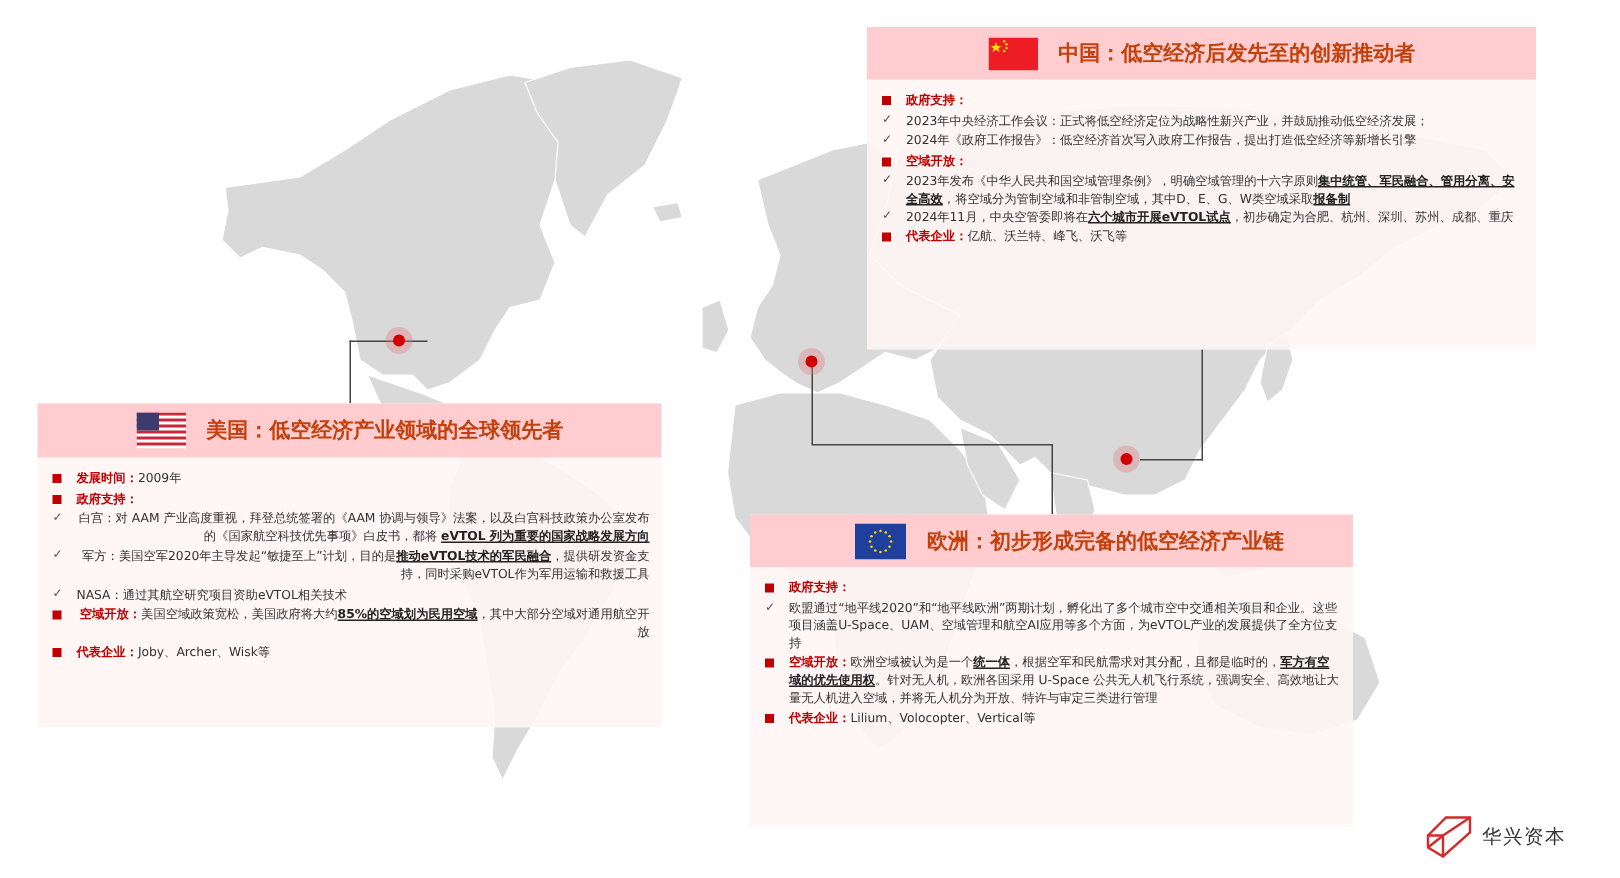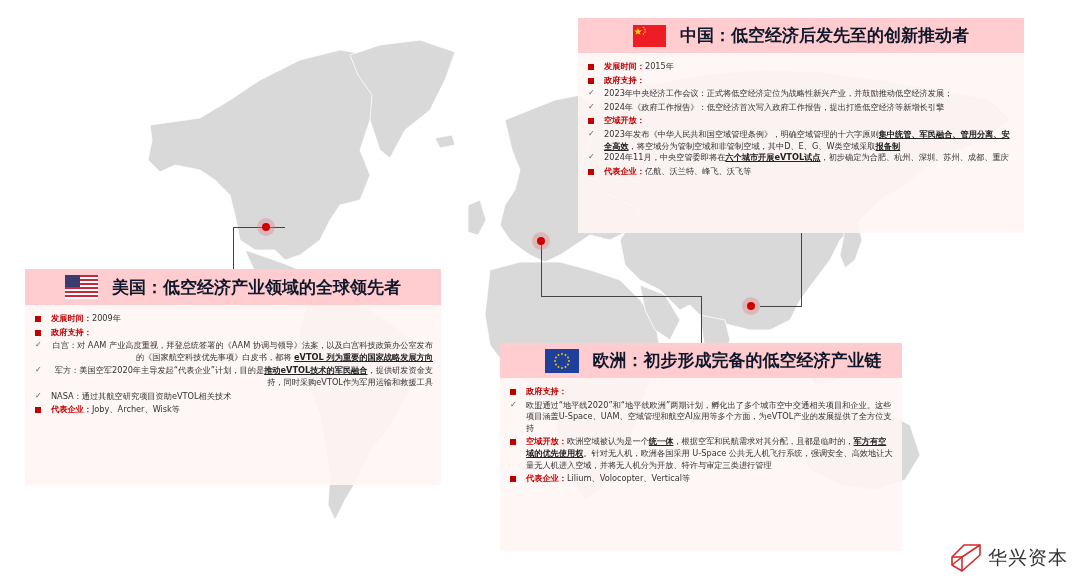--- a/index.html
+++ b/index.html
@@ -1,33 +1,33 @@
 <!DOCTYPE html>
 <html><head>
 <meta charset="utf-8">
 <style>
   html,body{margin:0;padding:0;}
   body{width:1080px;height:585px;position:relative;overflow:hidden;background:#ffffff;font-family:"DejaVu Sans","Liberation Sans",sans-serif;}
   .map{position:absolute;left:0;top:0;width:1080px;height:585px;}
   .card{position:absolute;background:rgba(255,245,245,0.88);}
   .card-head{background:#ffcdd0;display:flex;align-items:center;justify-content:center;gap:14px;}
-  .card-title{color:#0f172a;font-weight:bold;font-size:17px;white-space:nowrap;}
+  .card-title{color:#c2410c;font-weight:bold;font-size:14px;white-space:nowrap;}
   .card-body{padding:8px 8px 6px 10px;font-size:8.2px;line-height:11.6px;color:#333;}
   .row{display:flex;align-items:flex-start;margin-bottom:2px;}
   .row .mk{flex:0 0 16px;display:flex;justify-content:flex-start;padding-top:3px;}
   .sq{width:6px;height:6px;background:#c00000;display:inline-block;}
   .ck{font-size:8px;color:#555;line-height:10px;margin-top:-3px;}
   .lbl{color:#c00000;font-weight:bold;}
   .u{text-decoration:underline;font-weight:bold;color:#222;}
   .flag{flex:0 0 auto;}
   .conn{position:absolute;border-color:#444;border-style:solid;border-width:0;}
   .dot{position:absolute;width:18px;height:18px;border-radius:50%;background:rgba(226,120,125,0.35);}
   .dot::after{content:"";position:absolute;left:5px;top:5px;width:8px;height:8px;border-radius:50%;background:#d00000;}
   .logo{position:absolute;left:950px;top:543px;display:flex;align-items:center;gap:6px;}
-  .logo-text{font-size:19px;color:#333;letter-spacing:1px;}
+  .logo-text{font-size:13px;color:#333;letter-spacing:1px;}
 </style>
 </head>
 <body>
 
 <svg class="map" viewBox="0 0 1080 585" xmlns="http://www.w3.org/2000/svg">
   <g fill="#d9d9d9" stroke="#ffffff" stroke-width="0.8">
 
     <path d="M150,125 L200,118 L230,100 L260,80 L300,60 L340,50 L370,55 L360,75 L380,95 L370,120 L360,150 L370,175 L360,200 L340,205 L330,220 L320,240 L300,255 L285,260 L275,250 L255,250 L240,240 L235,215 L230,195 L215,180 L200,170 L175,165 L160,172 L148,160 L152,140 Z"></path>
 
     <path d="M350,55 L380,45 L420,40 L455,52 L445,80 L430,110 L405,130 L390,158 L380,150 L370,120 L372,95 L358,75 Z"></path>
@@ -76,26 +76,20 @@
       <rect width="33" height="22" fill="#ee1c25"></rect>
       <polygon points="5,3 6,5.6 8.8,5.6 6.6,7.2 7.4,9.8 5,8.2 2.6,9.8 3.4,7.2 1.2,5.6 4,5.6" fill="#ffde00"></polygon>
       <circle cx="10.5" cy="2.5" r="0.8" fill="#ffde00"></circle>
         <circle cx="12" cy="4.5" r="0.8" fill="#ffde00"></circle>
       <circle cx="12" cy="7" r="0.8" fill="#ffde00"></circle>
         <circle cx="10.5" cy="9" r="0.8" fill="#ffde00"></circle>
     </svg>
     <span class="card-title">中国：低空经济后发先至的创新推动者</span>
   </div>
   <div class="card-body">
-    <div class="row">
-      <span class="mk">
-          <span class="sq"></span>
-        </span>
-      <span><span class="lbl">发展时间：</span><span>2015年</span></span>
-    </div>
     <div class="row">
       <span class="mk">
           <span class="sq"></span>
         </span>
       <span class="lbl">政府支持：</span>
     </div>
     <div class="row">
       <span class="mk">
           <span class="ck">✓</span>
         </span>
@@ -166,27 +160,33 @@
     <div class="row">
       <span class="mk">
           <span class="ck">✓</span>
         </span>
       <span><span>白宫：对 AAM 产业高度重视，拜登总统签署的《AAM 协调与领导》法案，以及白宫科技政策办公室发布的《国家航空科技优先事项》白皮书，都将 </span><span class="u">eVTOL 列为重要的国家战略发展方向</span></span>
     </div>
     <div class="row">
       <span class="mk">
           <span class="ck">✓</span>
         </span>
-      <span><span>军方：美国空军2020年主导发起“代表企业”计划，目的是</span><span class="u">推动eVTOL技术的军民融合</span><span>，提供研发资金支持，同时采购eVTOL作为军用运输和救援工具</span></span>
+      <span><span>军方：美国空军2020年主导发起“敏捷至上”计划，目的是</span><span class="u">推动eVTOL技术的军民融合</span><span>，提供研发资金支持，同时采购eVTOL作为军用运输和救援工具</span></span>
     </div>
     <div class="row">
       <span class="mk">
           <span class="ck">✓</span>
         </span>
       <span>NASA：通过其航空研究项目资助eVTOL相关技术</span>
+    </div>
+    <div class="row">
+      <span class="mk">
+          <span class="sq"></span>
+        </span>
+      <span><span class="lbl">空域开放：</span><span>美国空域政策宽松，美国政府将大约</span><span class="u">85%的空域划为民用空域</span><span>，其中大部分空域对通用航空开放</span></span>
     </div>
     <div class="row">
       <span class="mk">
           <span class="sq"></span>
         </span>
       <span><span class="lbl">代表企业：</span><span>Joby、Archer、Wisk等</span></span>
     </div>
   </div>
 </div>
 

